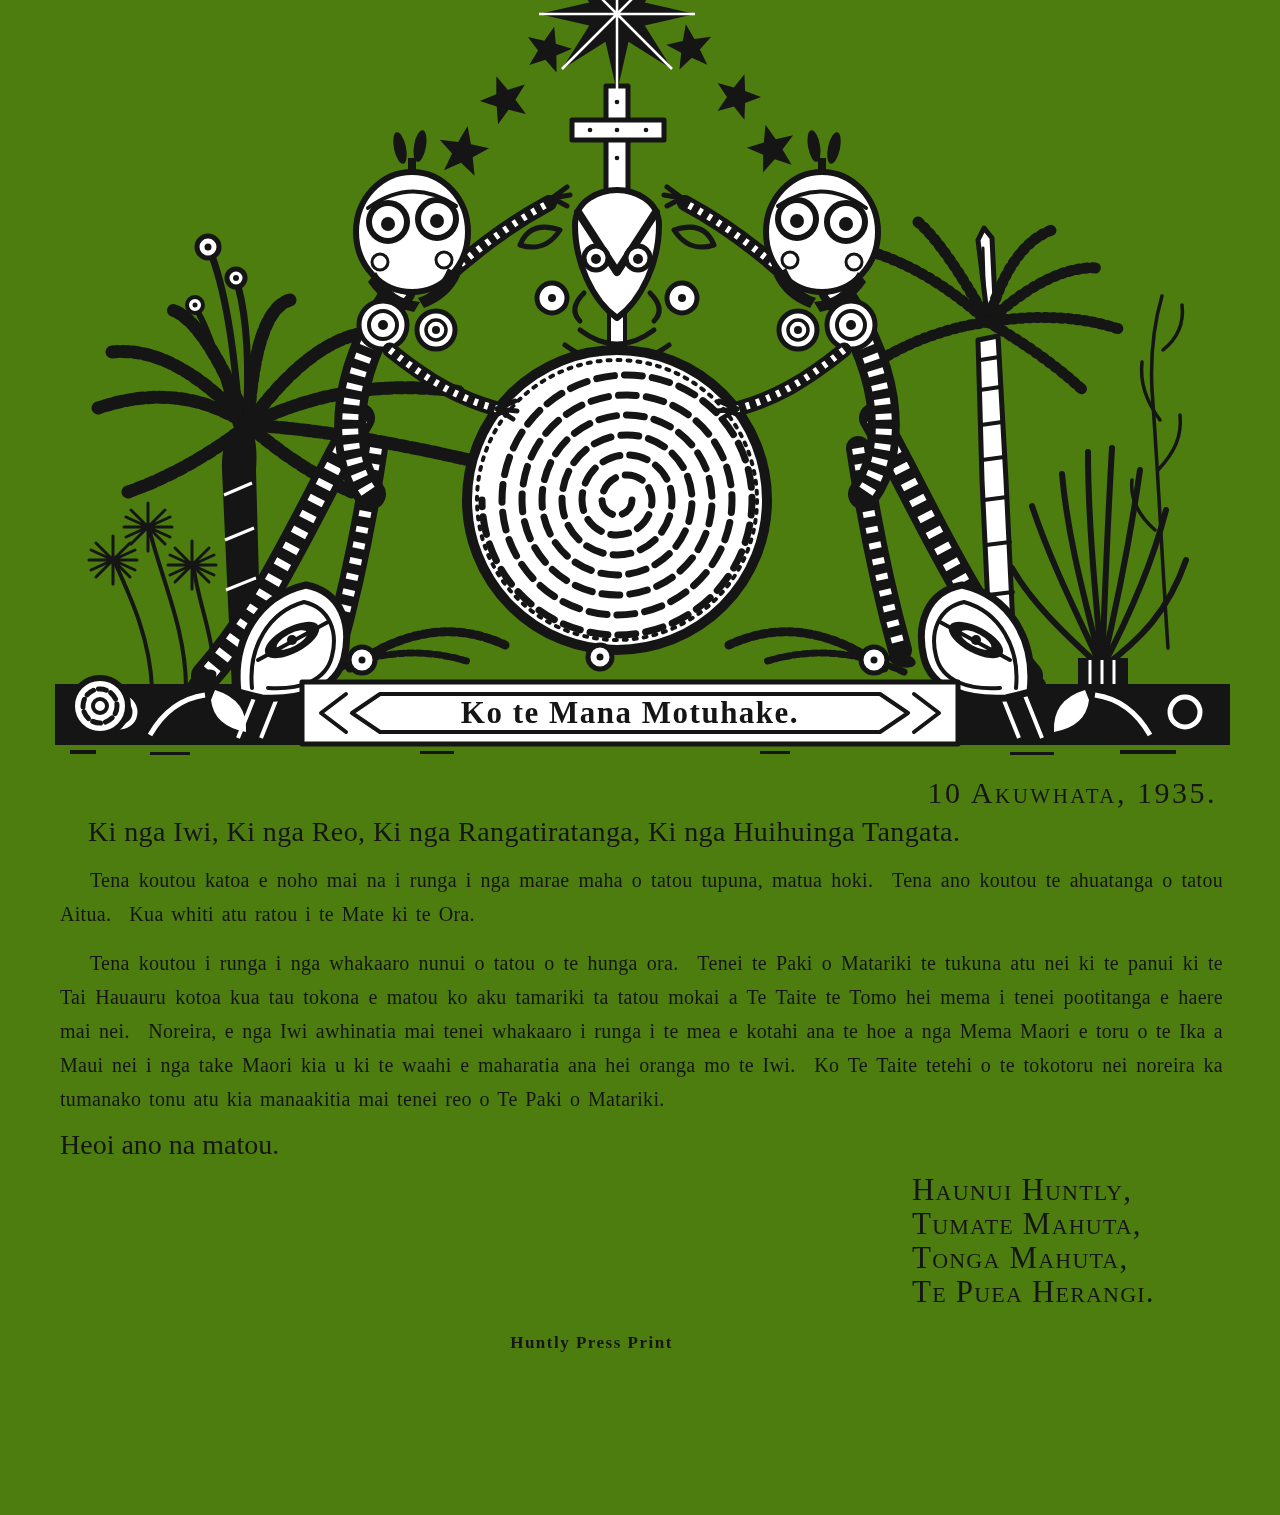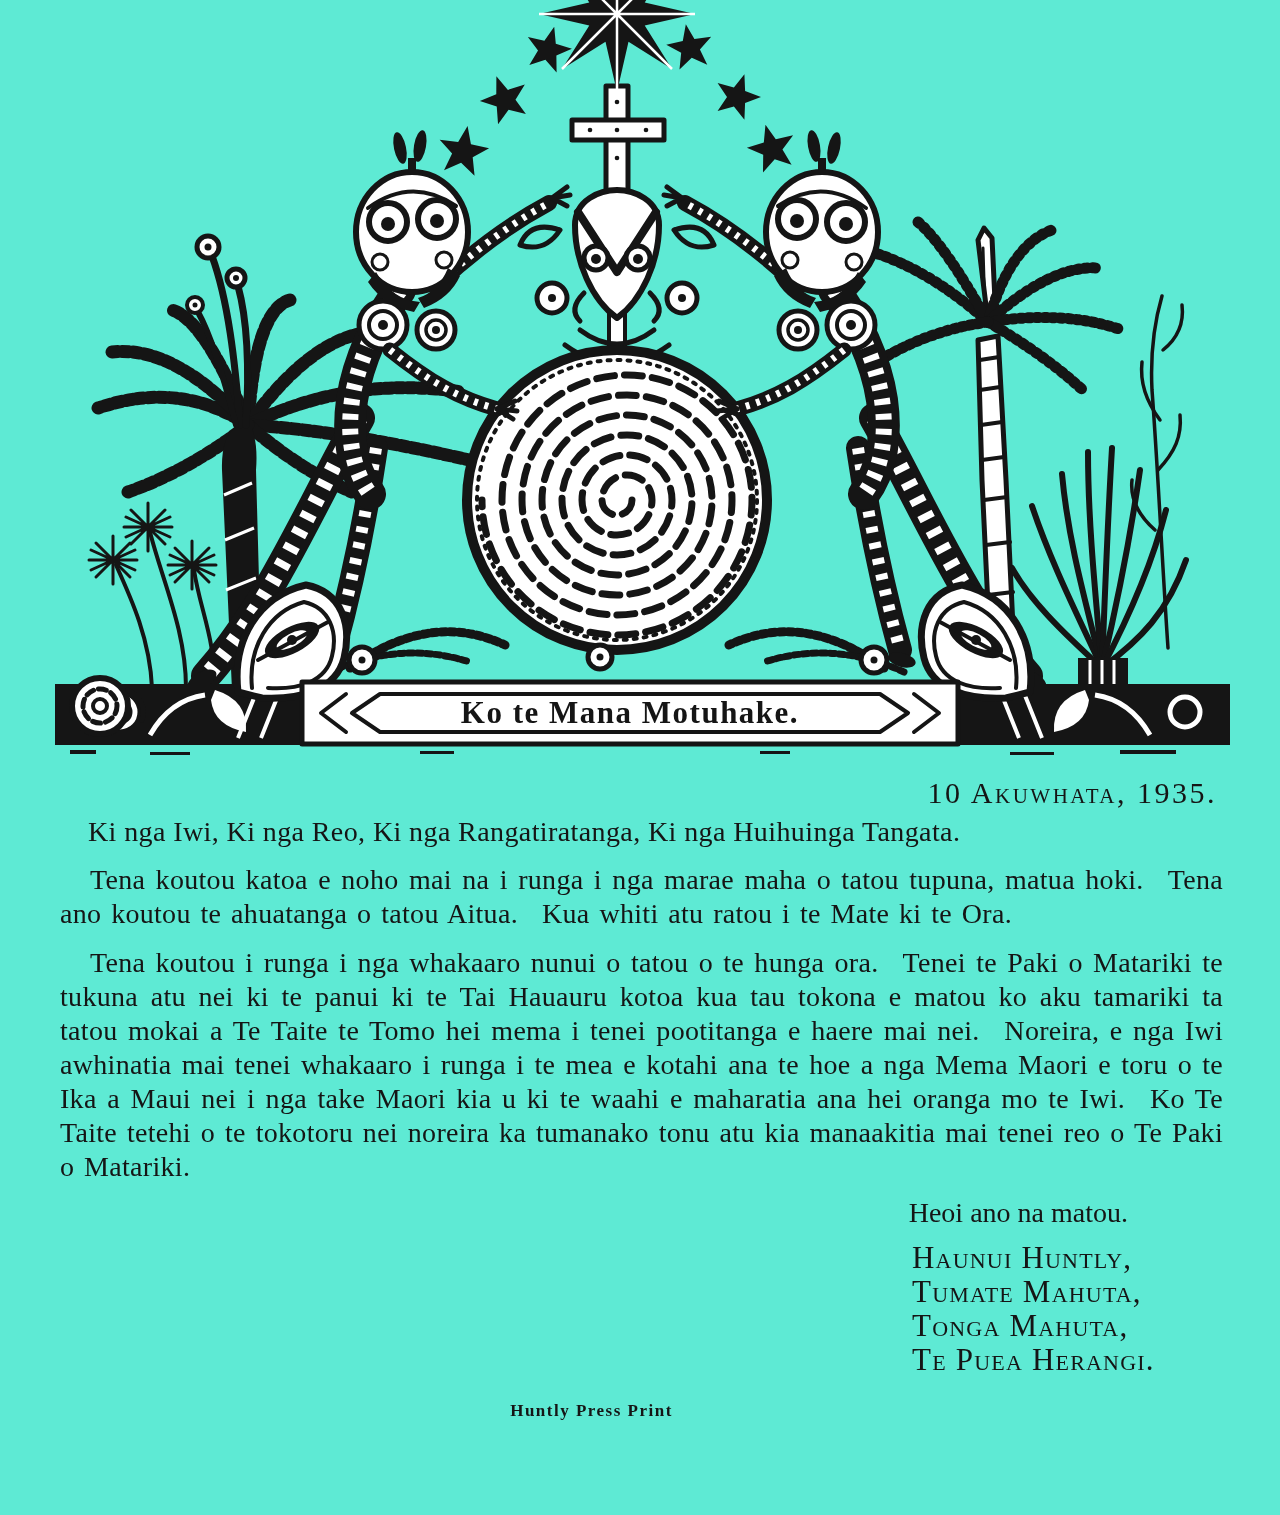--- a/index.html
+++ b/index.html
@@ -1,29 +1,29 @@
 <!DOCTYPE html>
 <html><head>
 <meta charset="utf-8">
 <style>
   html,body{margin:0;padding:0;width:1280px;height:1515px;overflow:hidden;background:#ffffff;}
   body{font-family:"Liberation Serif","DejaVu Serif",serif;color:#151515;}
-  .sheet{position:relative;width:1280px;height:1515px;background:#5eead4;}
+  .sheet{position:relative;width:1280px;height:1515px;background:#4d7c0f;}
   .emblem{display:block;margin:0 auto;}
   .emblem .k{stroke:#151515;fill:none;stroke-linecap:round;stroke-linejoin:round;}
   .emblem .f{fill:#151515;stroke:none;}
   .emblem .kw{stroke:#151515;fill:#ffffff;stroke-linejoin:round;}
   .emblem .wl{stroke:#ffffff;fill:none;}
   .emblem .wf{fill:#ffffff;stroke:none;}
   .banner-text{font-family:"Liberation Serif","DejaVu Serif",serif;font-weight:bold;font-size:31px;letter-spacing:1.5px;fill:#151515;}
   .letter{padding:0 57px 0 60px;}
   .date-line{margin-top:14px;text-align:right;font-variant:small-caps;font-size:30px;letter-spacing:2.5px;padding-right:6px;}
   .salutation{margin:6px 0 0 0;font-size:28px;letter-spacing:0.4px;text-indent:28px;}
-  .para{margin:15px 0 0 0;font-size:28px;line-height:34px;letter-spacing:0.3px;word-spacing:2.5px;text-align:justify;text-indent:30px;}
-  .closing{margin-top:13px;font-size:28px;text-align:right;padding-right:95px;}
+  .para{margin:15px 0 0 0;font-size:20px;line-height:34px;letter-spacing:0.3px;word-spacing:2.5px;text-align:justify;text-indent:30px;}
+  .closing{margin-top:13px;font-size:28px;text-align:left;padding-right:95px;}
   .signatures{margin-top:12px;margin-left:852px;font-variant:small-caps;font-size:31px;line-height:34px;letter-spacing:1.2px;white-space:nowrap;}
   .imprint{margin-top:24px;text-align:center;transform:translateX(-50px);font-size:17px;font-weight:bold;letter-spacing:1.5px;}
 </style>
 </head>
 <body>
 
 <div class="sheet">
 
 <svg class="emblem" viewBox="0 0 1280 762" width="1280" height="762" xmlns="http://www.w3.org/2000/svg">
   <defs>

